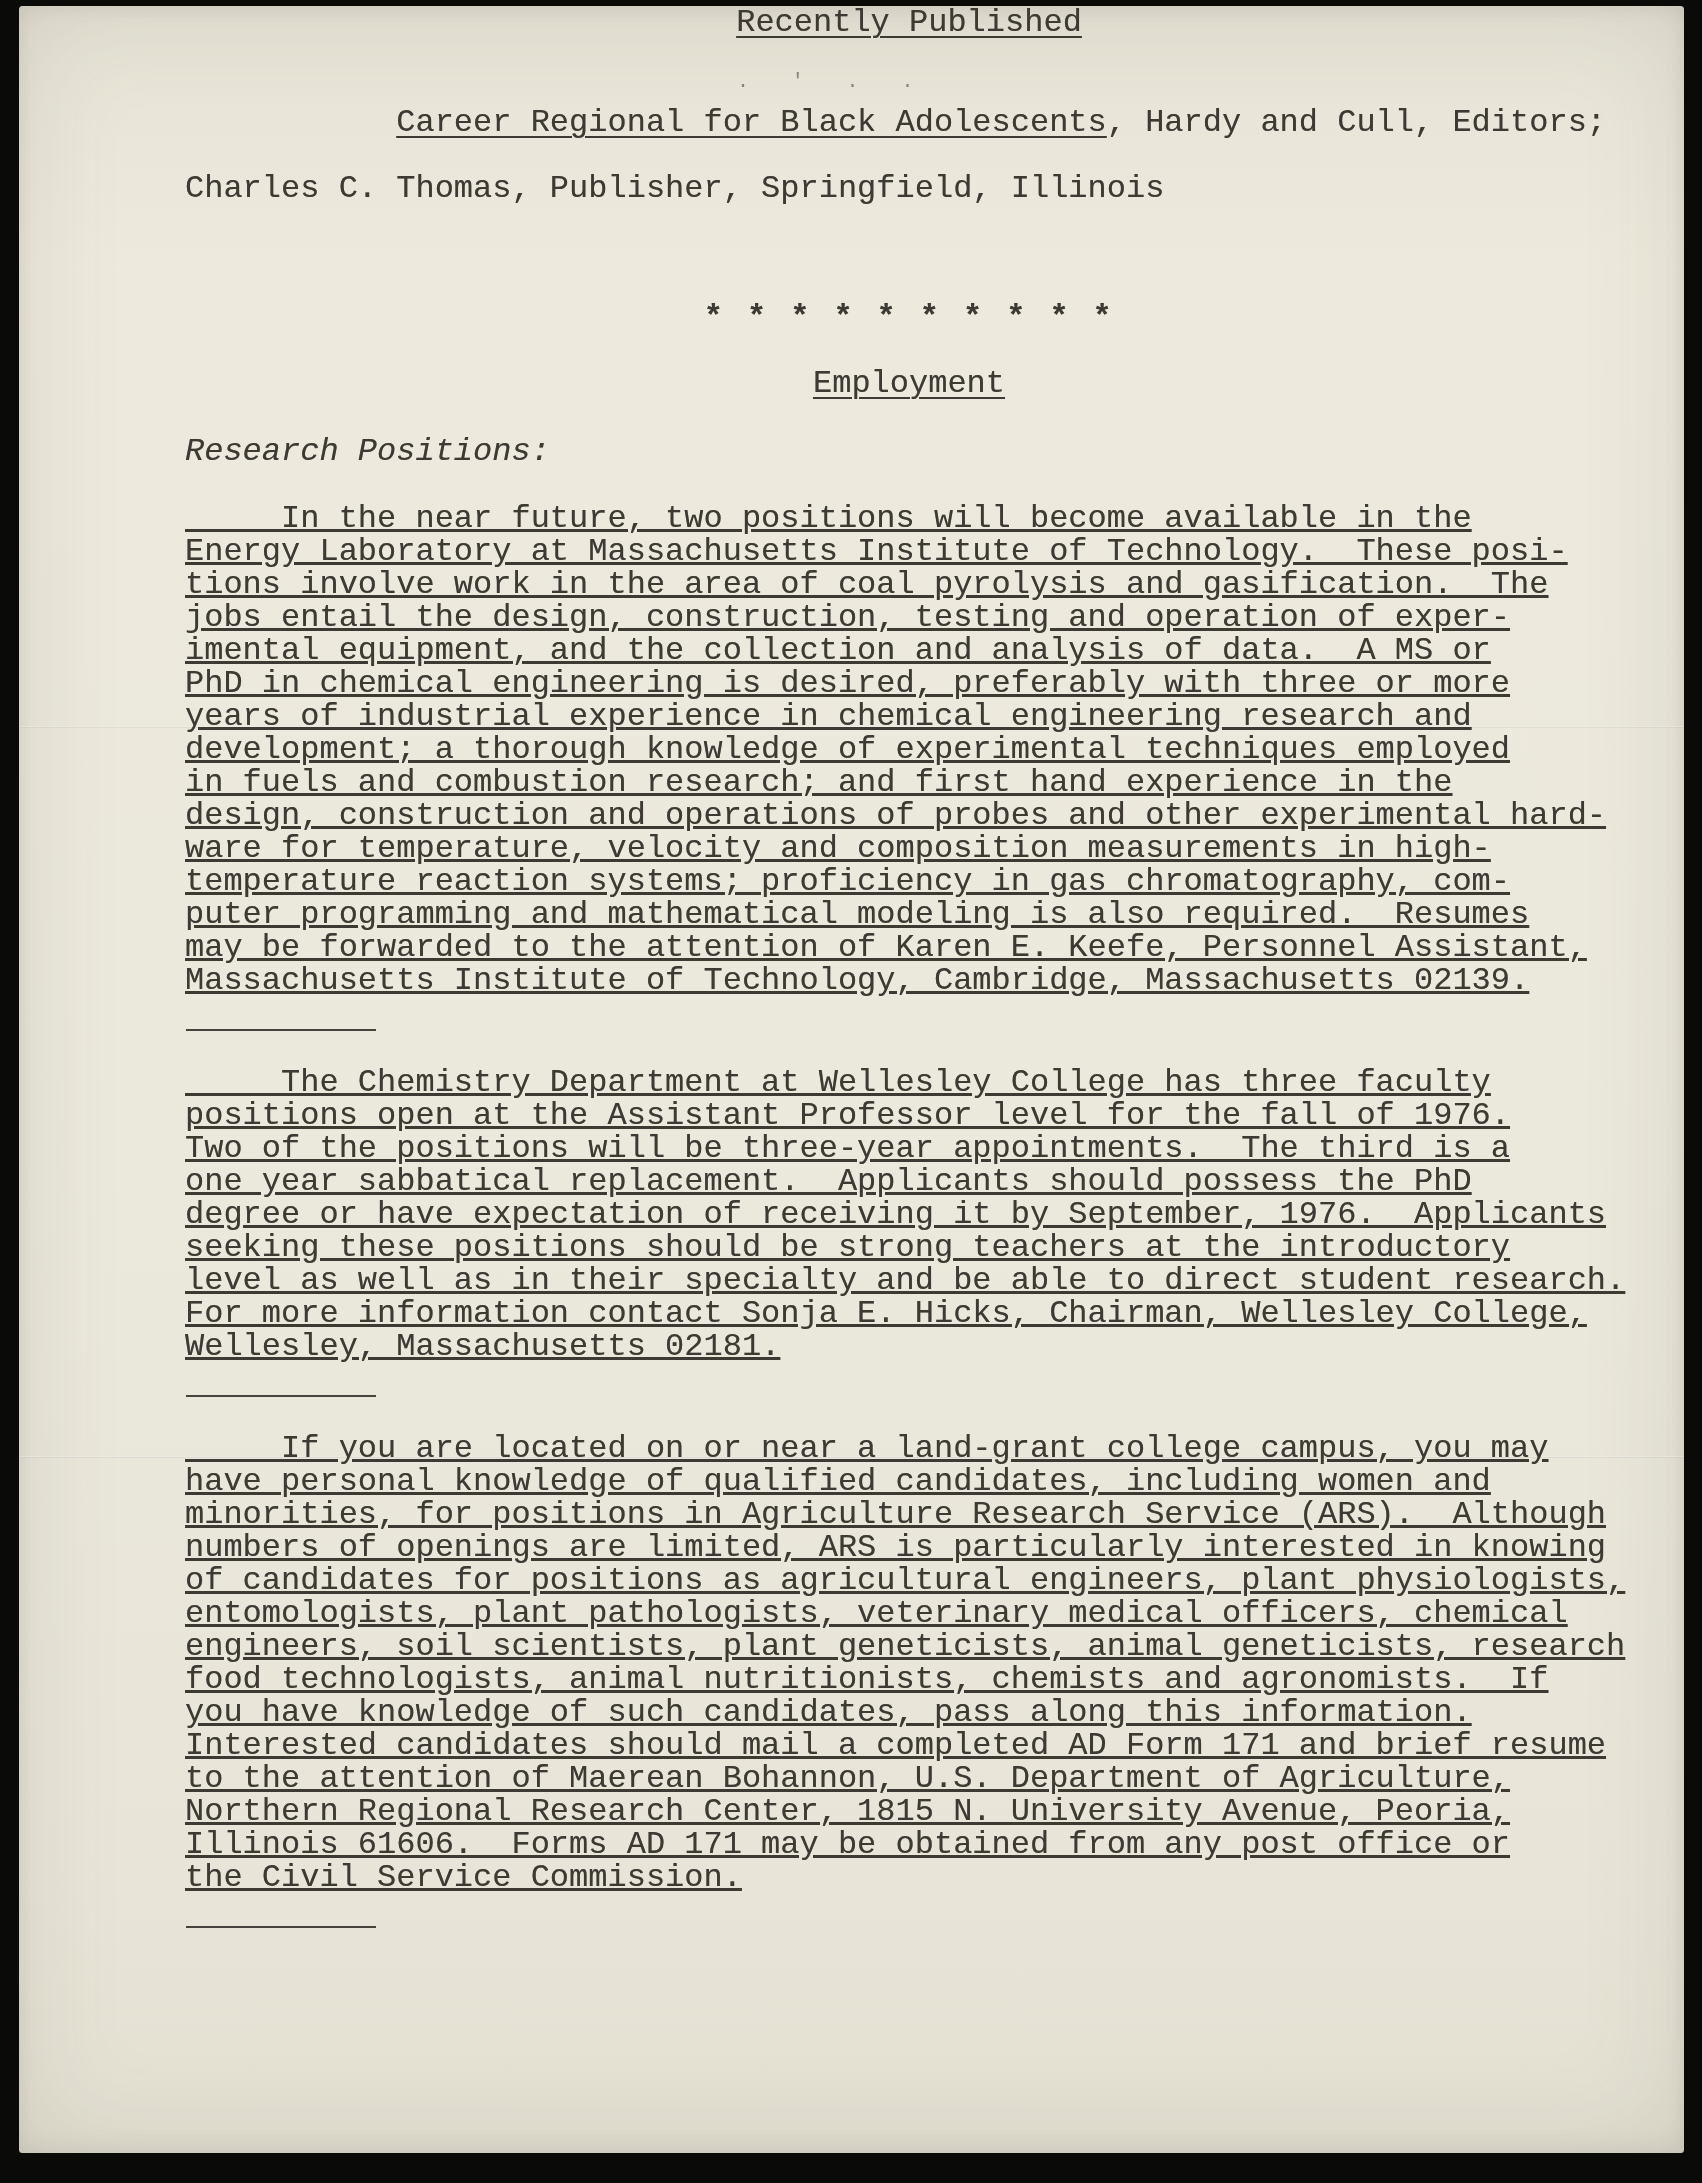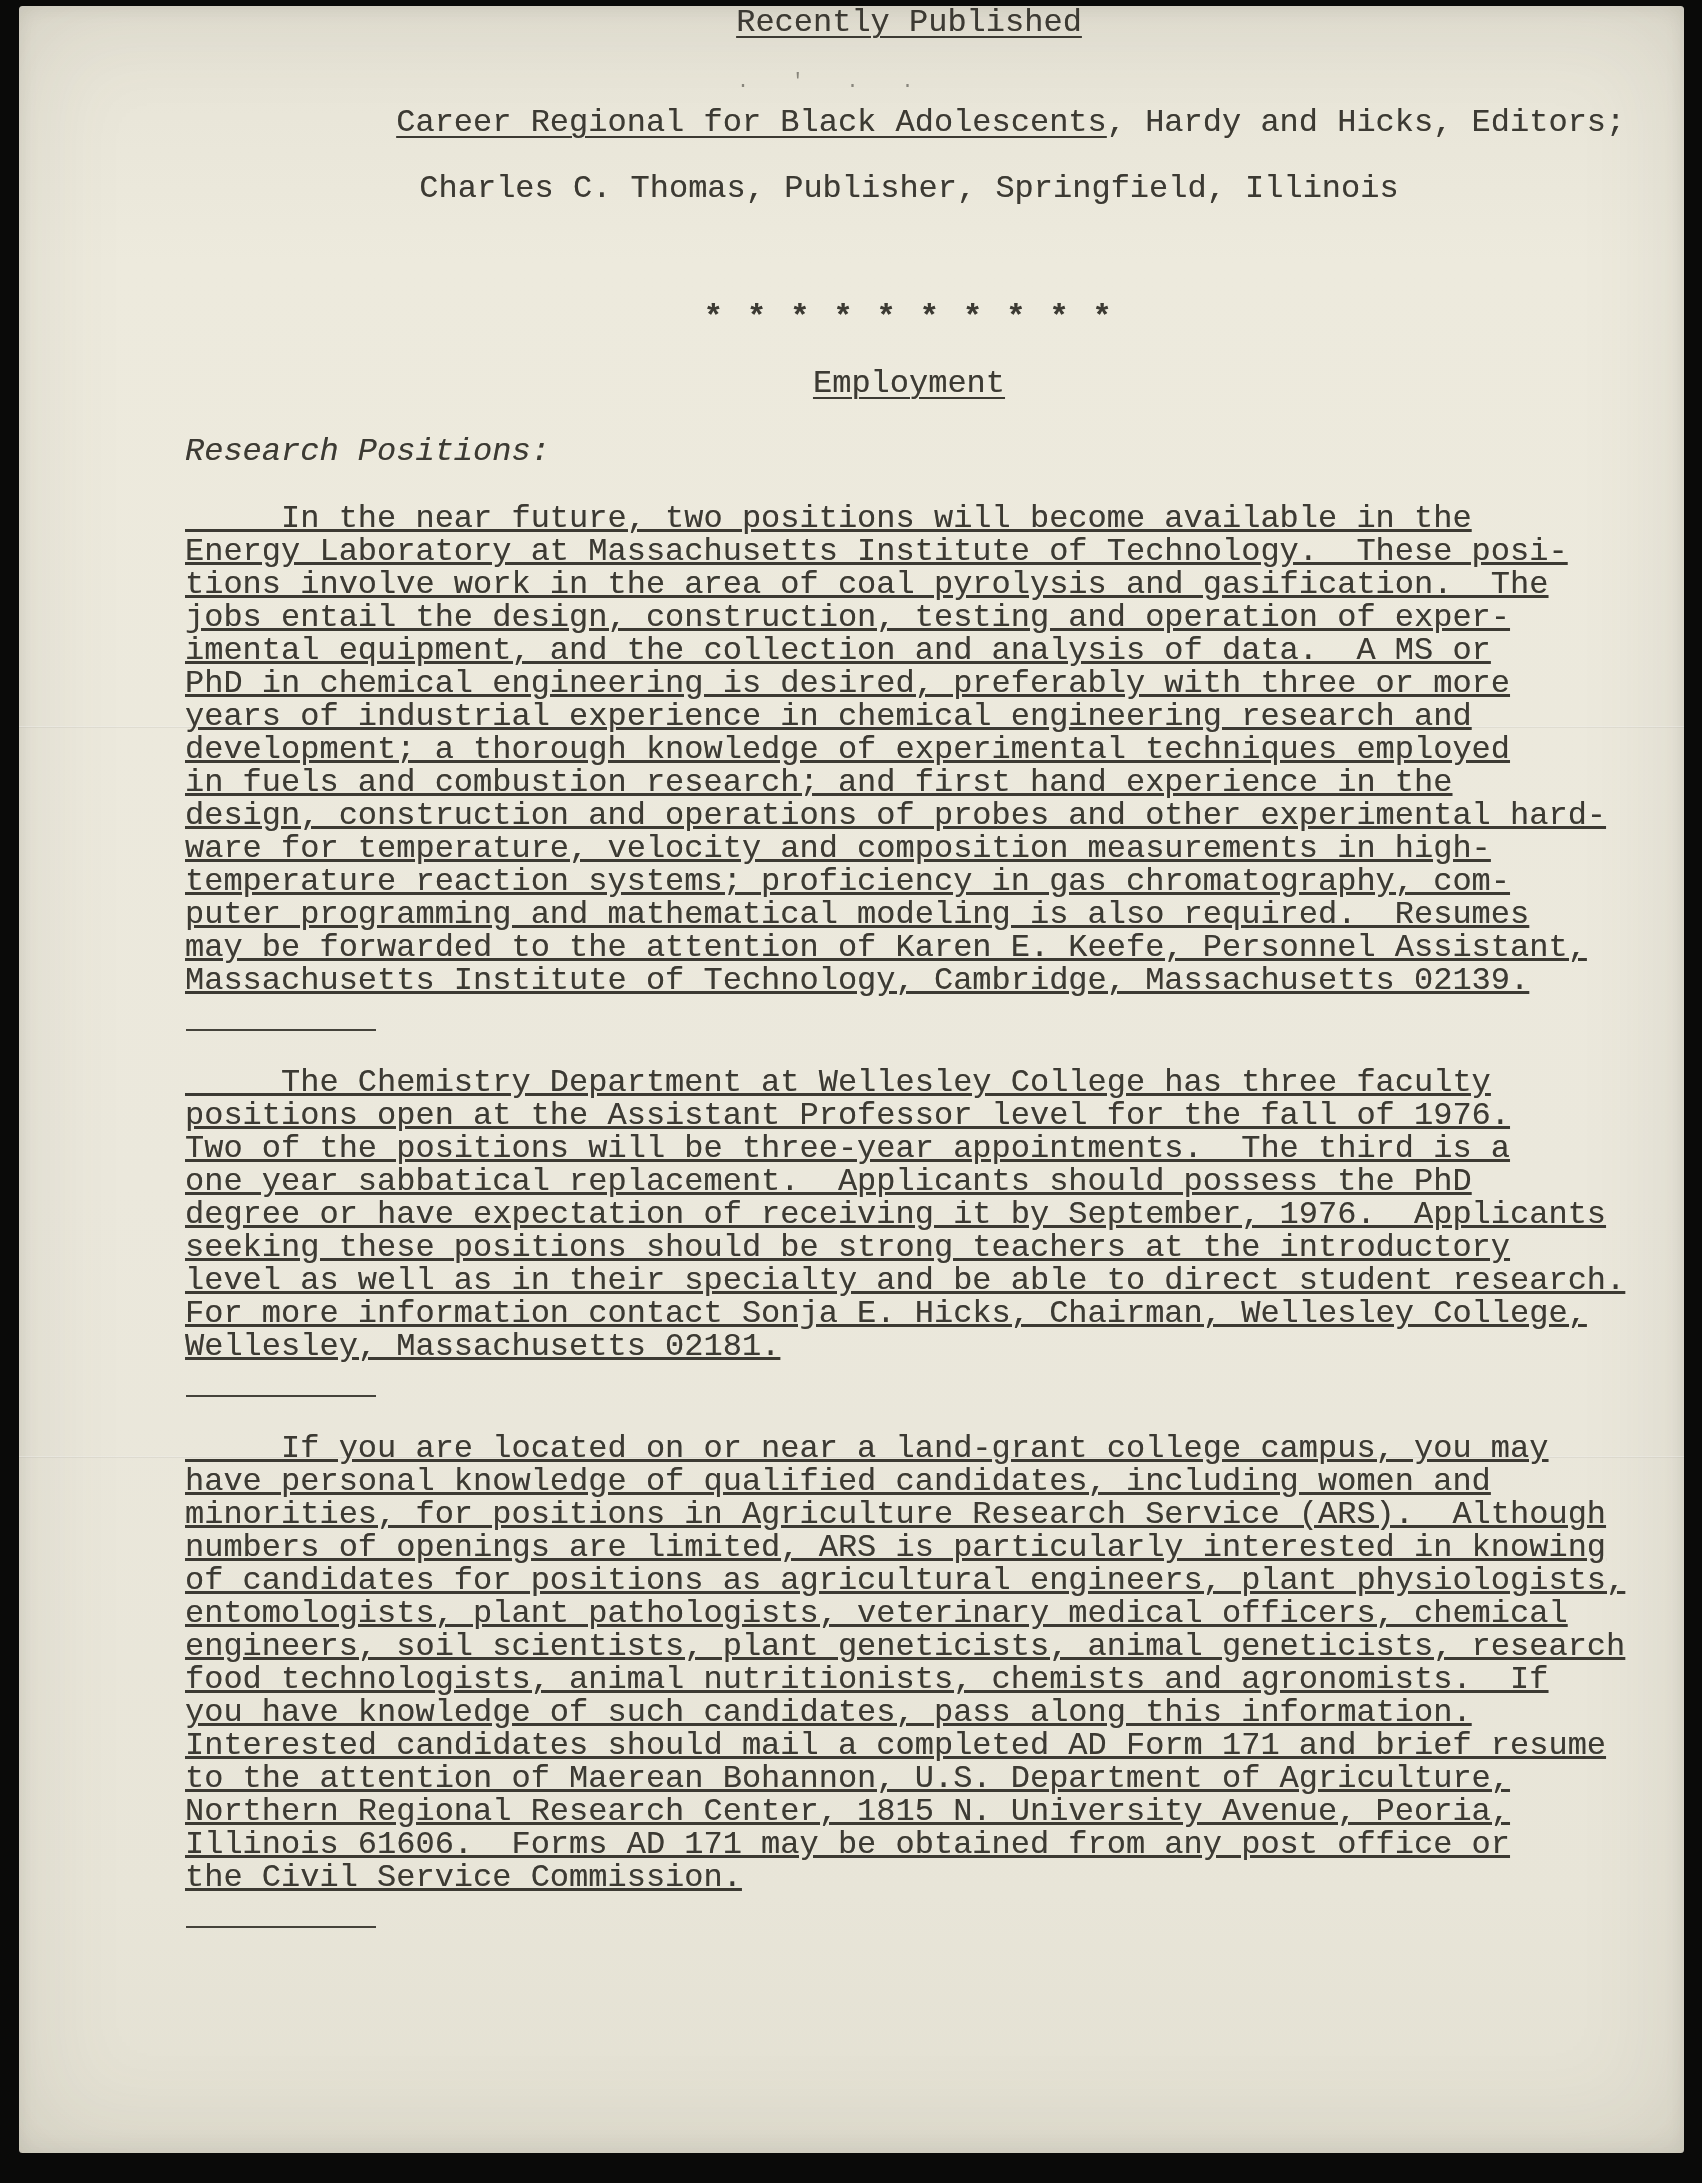--- a/index.html
+++ b/index.html
@@ -62,21 +62,21 @@
   .u {
     text-decoration: underline;
     text-underline-offset: 5.3px;
     text-decoration-thickness: 2.4px;
   }
   .heading { margin-bottom: 34px; }
   .published-entry {
     white-space: pre-wrap;
     margin-bottom: 30px;
   }
-  .published-entry .entry-line2 { display: block; text-align: center; }
+  .published-entry .entry-line2 { display: block; }
   .asterisks {
     margin-bottom: 33px;
     font-weight: bold;
     letter-spacing: 2.4px;
   }
   .employment-heading { margin-bottom: 35px; text-align: center; }
   .subheading { margin-bottom: 34px; font-style: italic; }
   .para {
     white-space: pre-wrap;
     margin: 0;
@@ -99,21 +99,21 @@
   <div class="fold f1"></div>
   <div class="fold f2"></div>
 
   <div class="content">
 
     <div class="heading centered">
       <span class="u">Recently Published</span>
     </div>
 
     <p class="published-entry">
-      <span>     </span><span class="u">Career Regional for Black Adolescents</span><span>, Hardy and Hicks, Editors;</span>
+      <span>     </span><span class="u">Career Regional for Black Adolescents</span><span>, Hardy and Cull, Editors;</span>
       <span class="entry-line2">Charles C. Thomas, Publisher, Springfield, Illinois</span>
     </p>
 
     <div class="asterisks centered">* * * * * * * * * *</div>
 
     <div class="heading centered employment-heading">
       <span class="u">Employment</span>
     </div>
 
     <div class="subheading">Research Positions:</div>

